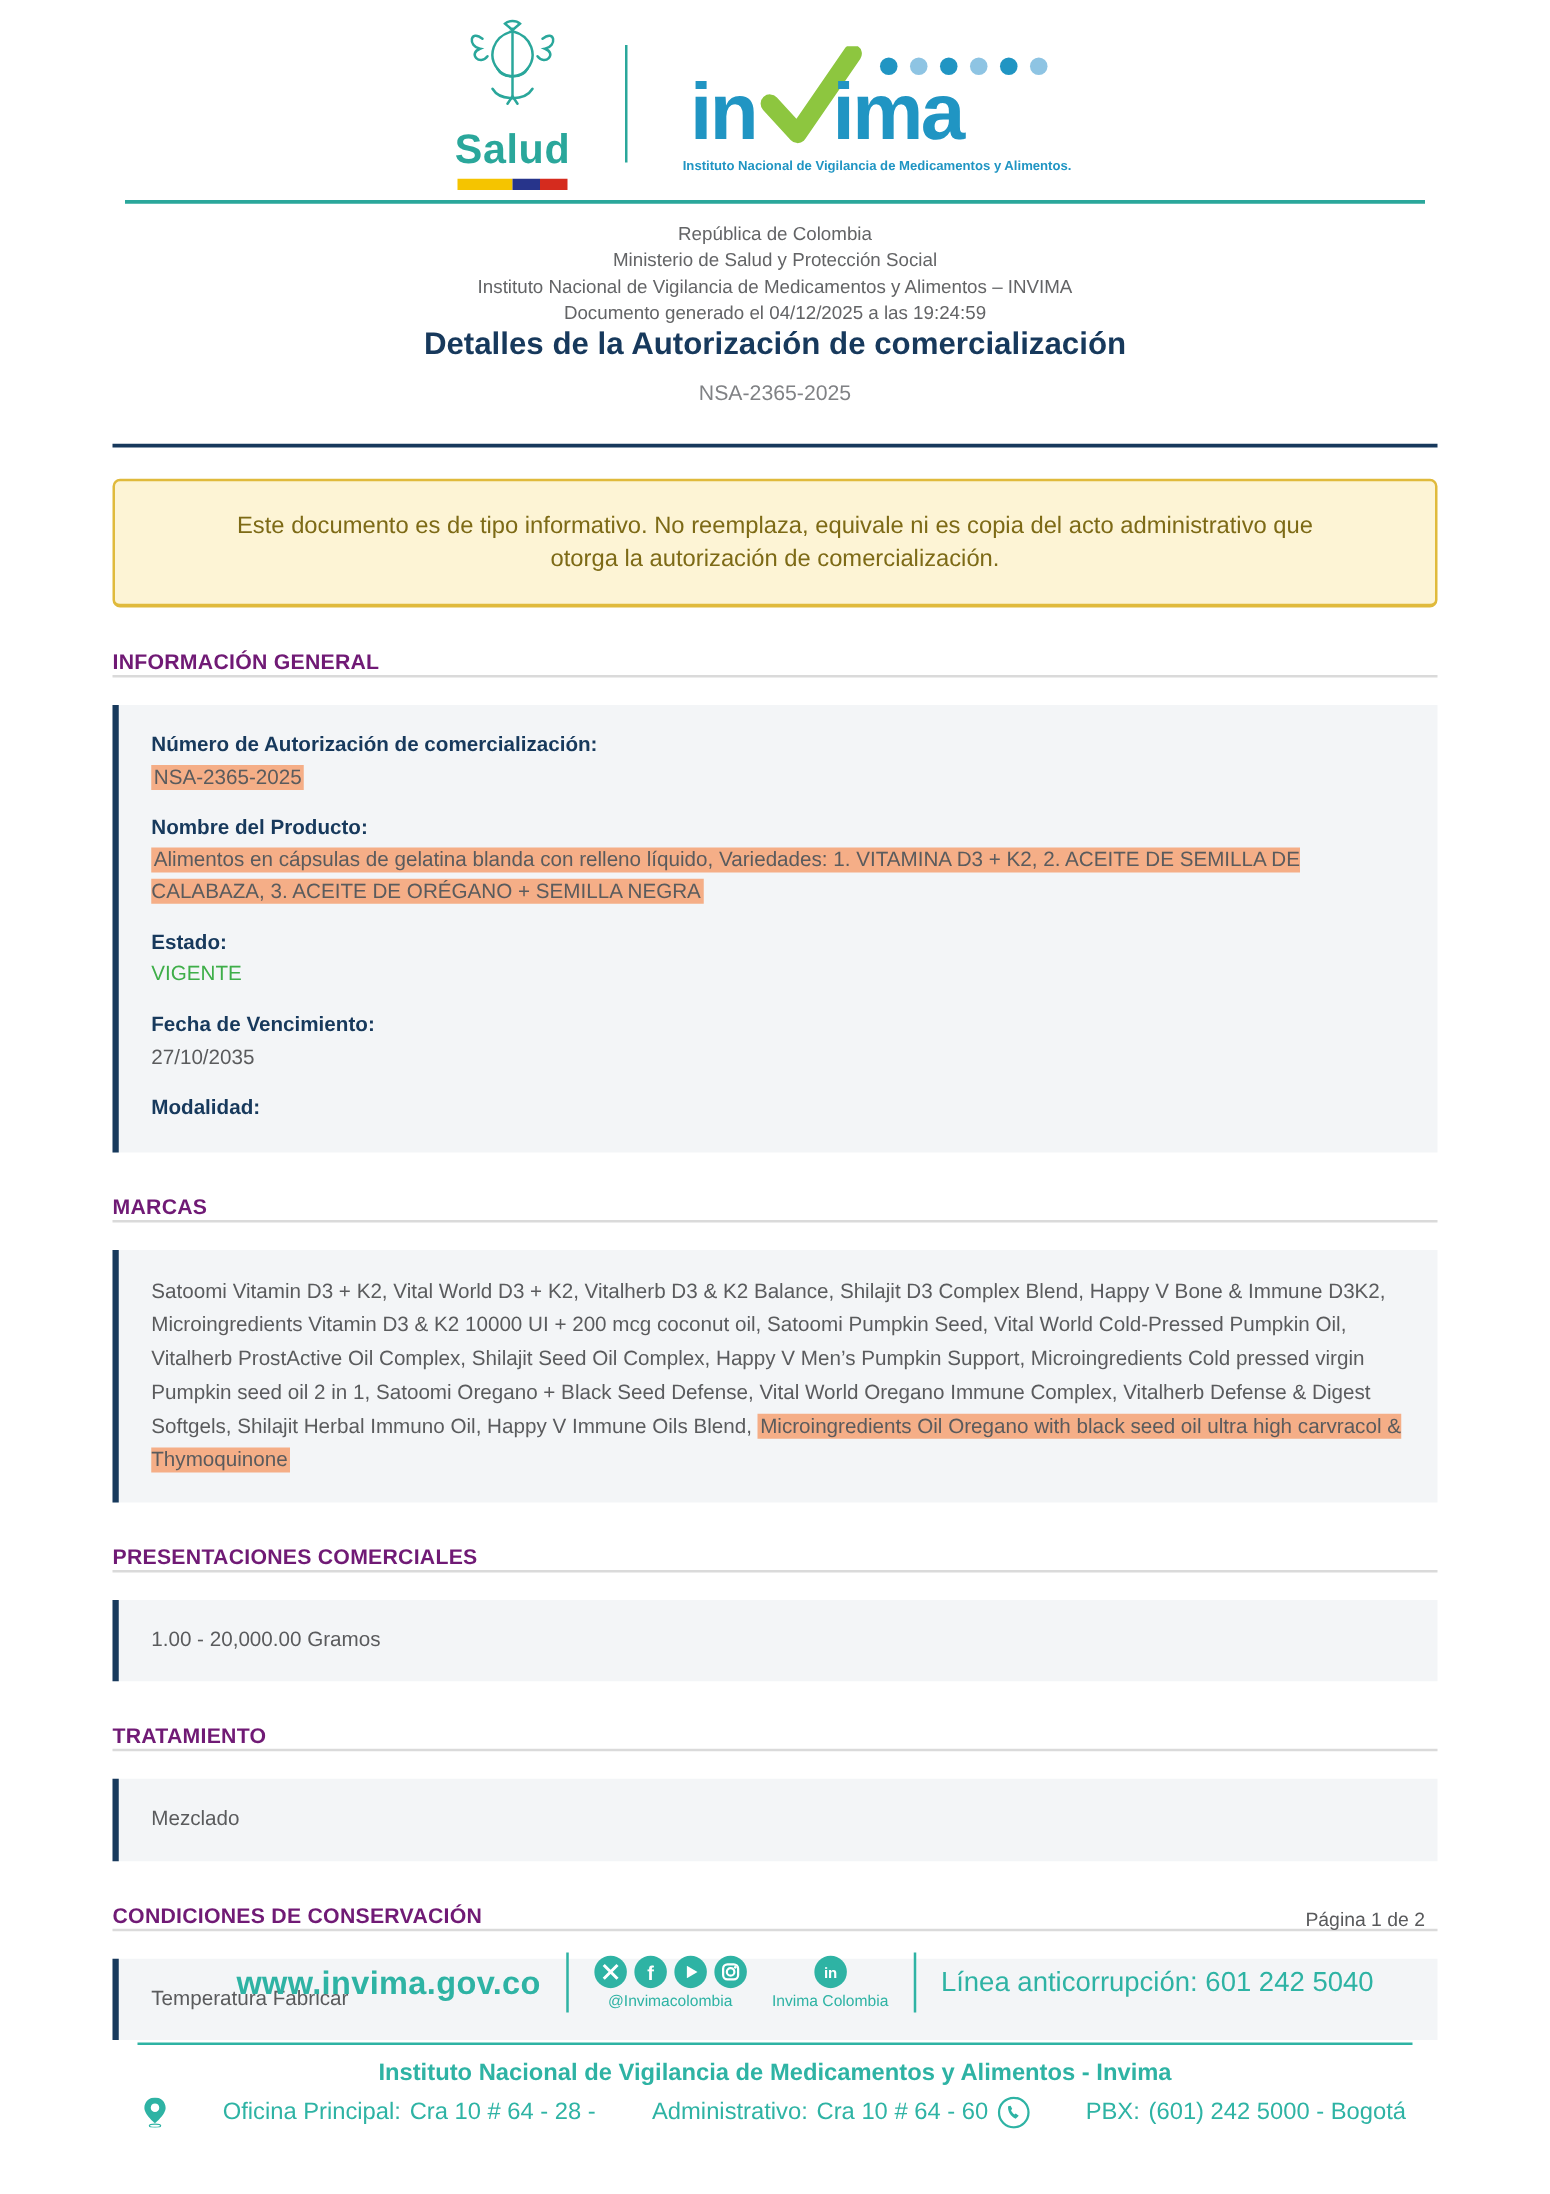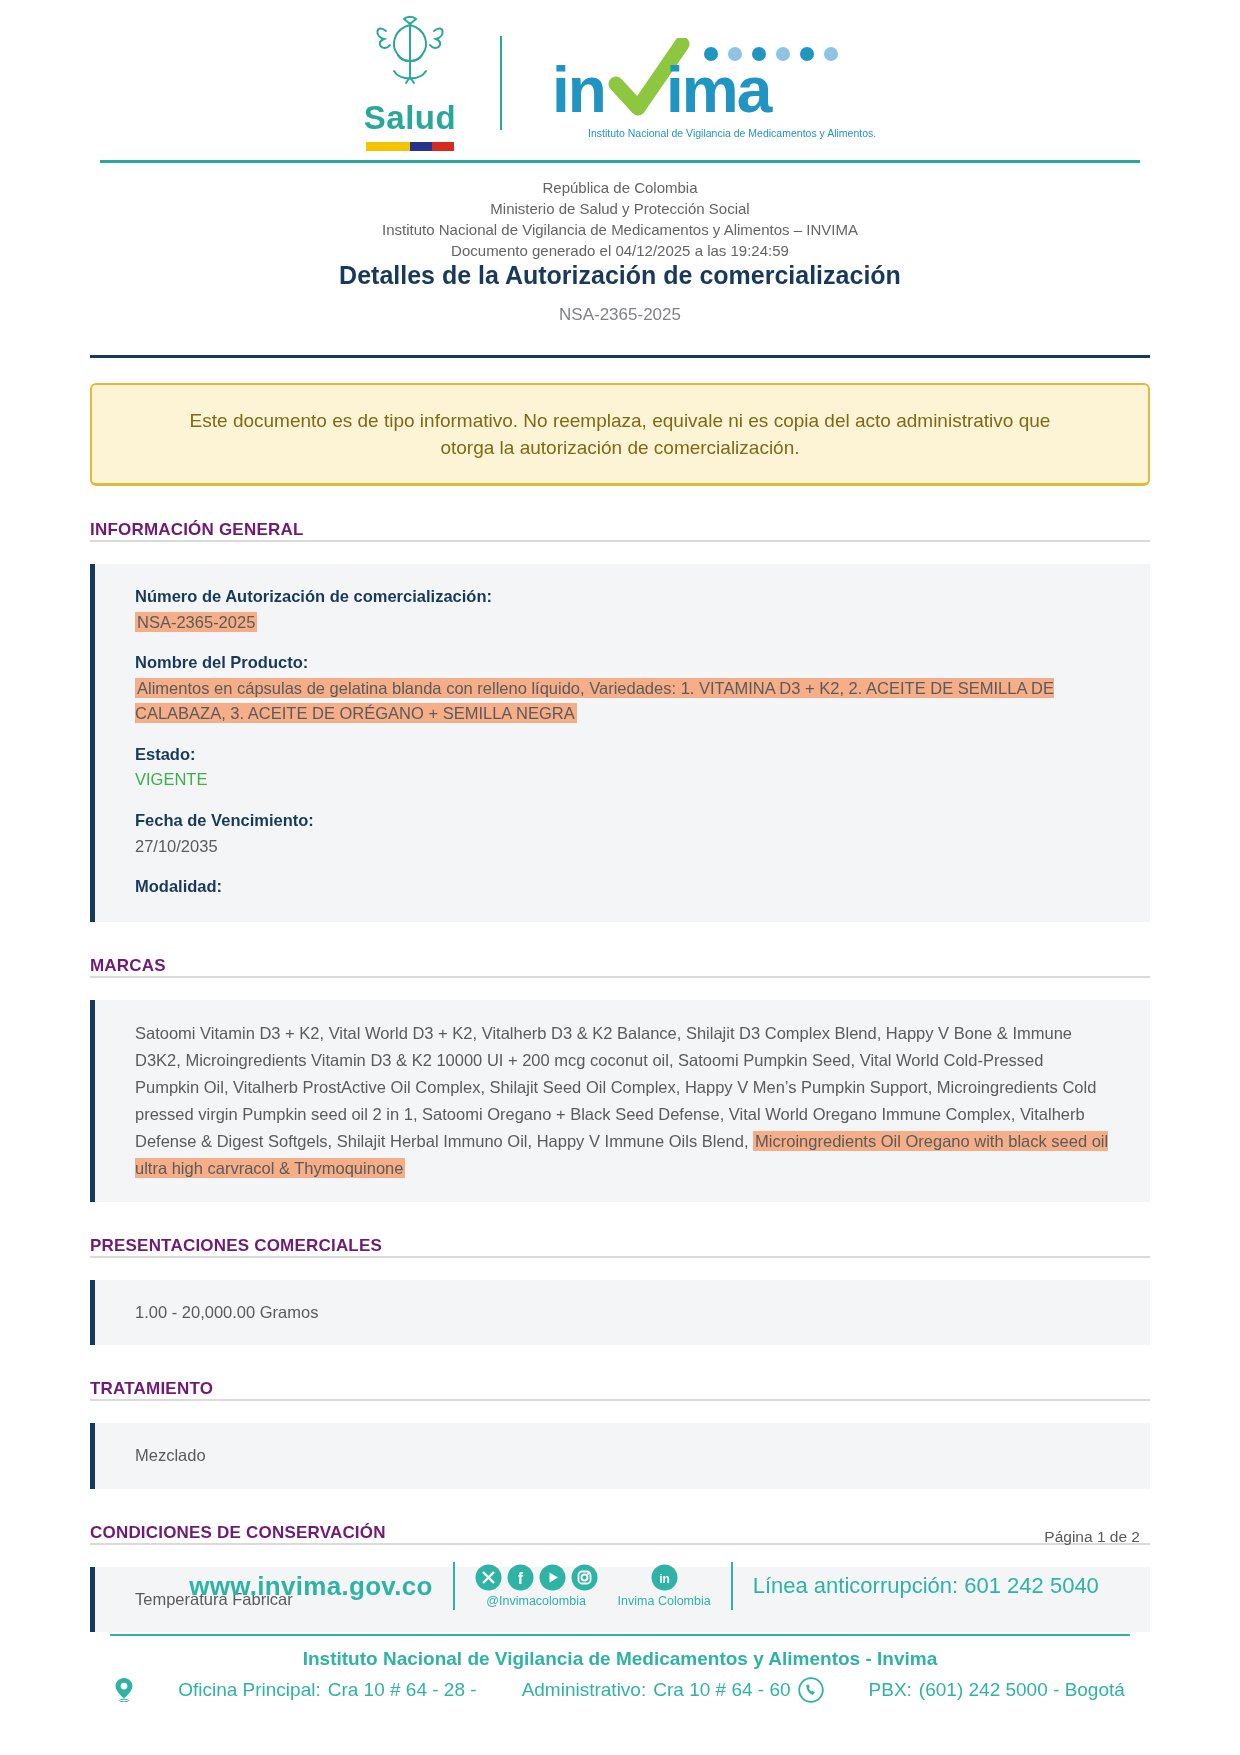--- a/index.html
+++ b/index.html
@@ -11,35 +11,35 @@
   
   .header{display:flex;align-items:center;justify-content:center;gap:44px;padding-top:22px;height:122px;}
   .salud-block{text-align:center;}
   .salud-name{color:#2aa79b;font-size:33px;font-weight:bold;letter-spacing:.5px;line-height:1;margin-top:4px;}
   .flag-bar{width:88px;height:9px;margin:8px auto 0;display:flex;}
   .flag-bar .y{flex:2;background:#f5c400;}
   .flag-bar .b{flex:1;background:#27348b;}
   .flag-bar .r{flex:1;background:#d52b1e;}
   .logo-divider{width:2px;height:94px;background:#2aa79b;}
   .invima-block{padding-top:10px;}
-  .invima-caption{color:#2095c3;font-size:10.5px;font-weight:normal;margin-top:1px;text-align:right;width:330px;}
+  .invima-caption{color:#2095c3;font-size:10.5px;font-weight:bold;margin-top:1px;text-align:left;width:330px;}
   .rule-teal{height:3px;background:#2aa79b;margin:16px 100px 0;}
   
   .meta{text-align:center;font-size:15px;line-height:21px;color:#636466;margin-top:14px;}
   .doc-title{text-align:center;color:#17395c;font-size:25px;font-weight:bold;}
   .doc-subtitle{margin-top:15px;text-align:center;color:#808285;font-size:17px;}
   .rule-navy{height:3px;background:#17395c;margin:30px 90px 0;}
   
   .notice{margin:25px 90px 0;border:2px solid #e0ba3c;border-bottom-width:3px;border-radius:6px;
     background:#fdf4d5;padding:22px 80px;text-align:center;color:#7d6a16;font-size:19px;line-height:27px;}
   
   .section{margin:34px 90px 0;}
   .section h2{color:#701a75;font-size:17px;font-weight:bold;margin:0;
     border-bottom:2px solid #dadada;letter-spacing:.2px;}
-  .panel{margin-top:22px;background:#f3f5f7;border-left:5px solid #17395c;padding:20px 40px;
+  .panel{margin-top:22px;background:#f3f5f7;border-left:5px solid #17395c;padding:20px 26px;
     font-size:16.5px;color:#5a5b5d;line-height:1.55;}
   .field{margin-bottom:15px;}
   .field:last-child{margin-bottom:2px;}
   .field .label{color:#17395c;font-weight:bold;}
   .hl{background:#f5ae87;padding:1px 2px;}
   .green{color:#3eae49;}
   .marcas-text{line-height:27px;}
   
   .page-indicator{position:absolute;right:100px;top:1528px;font-size:15.5px;color:#58595b;}
   .footer{position:absolute;left:0;right:0;top:1562px;}

